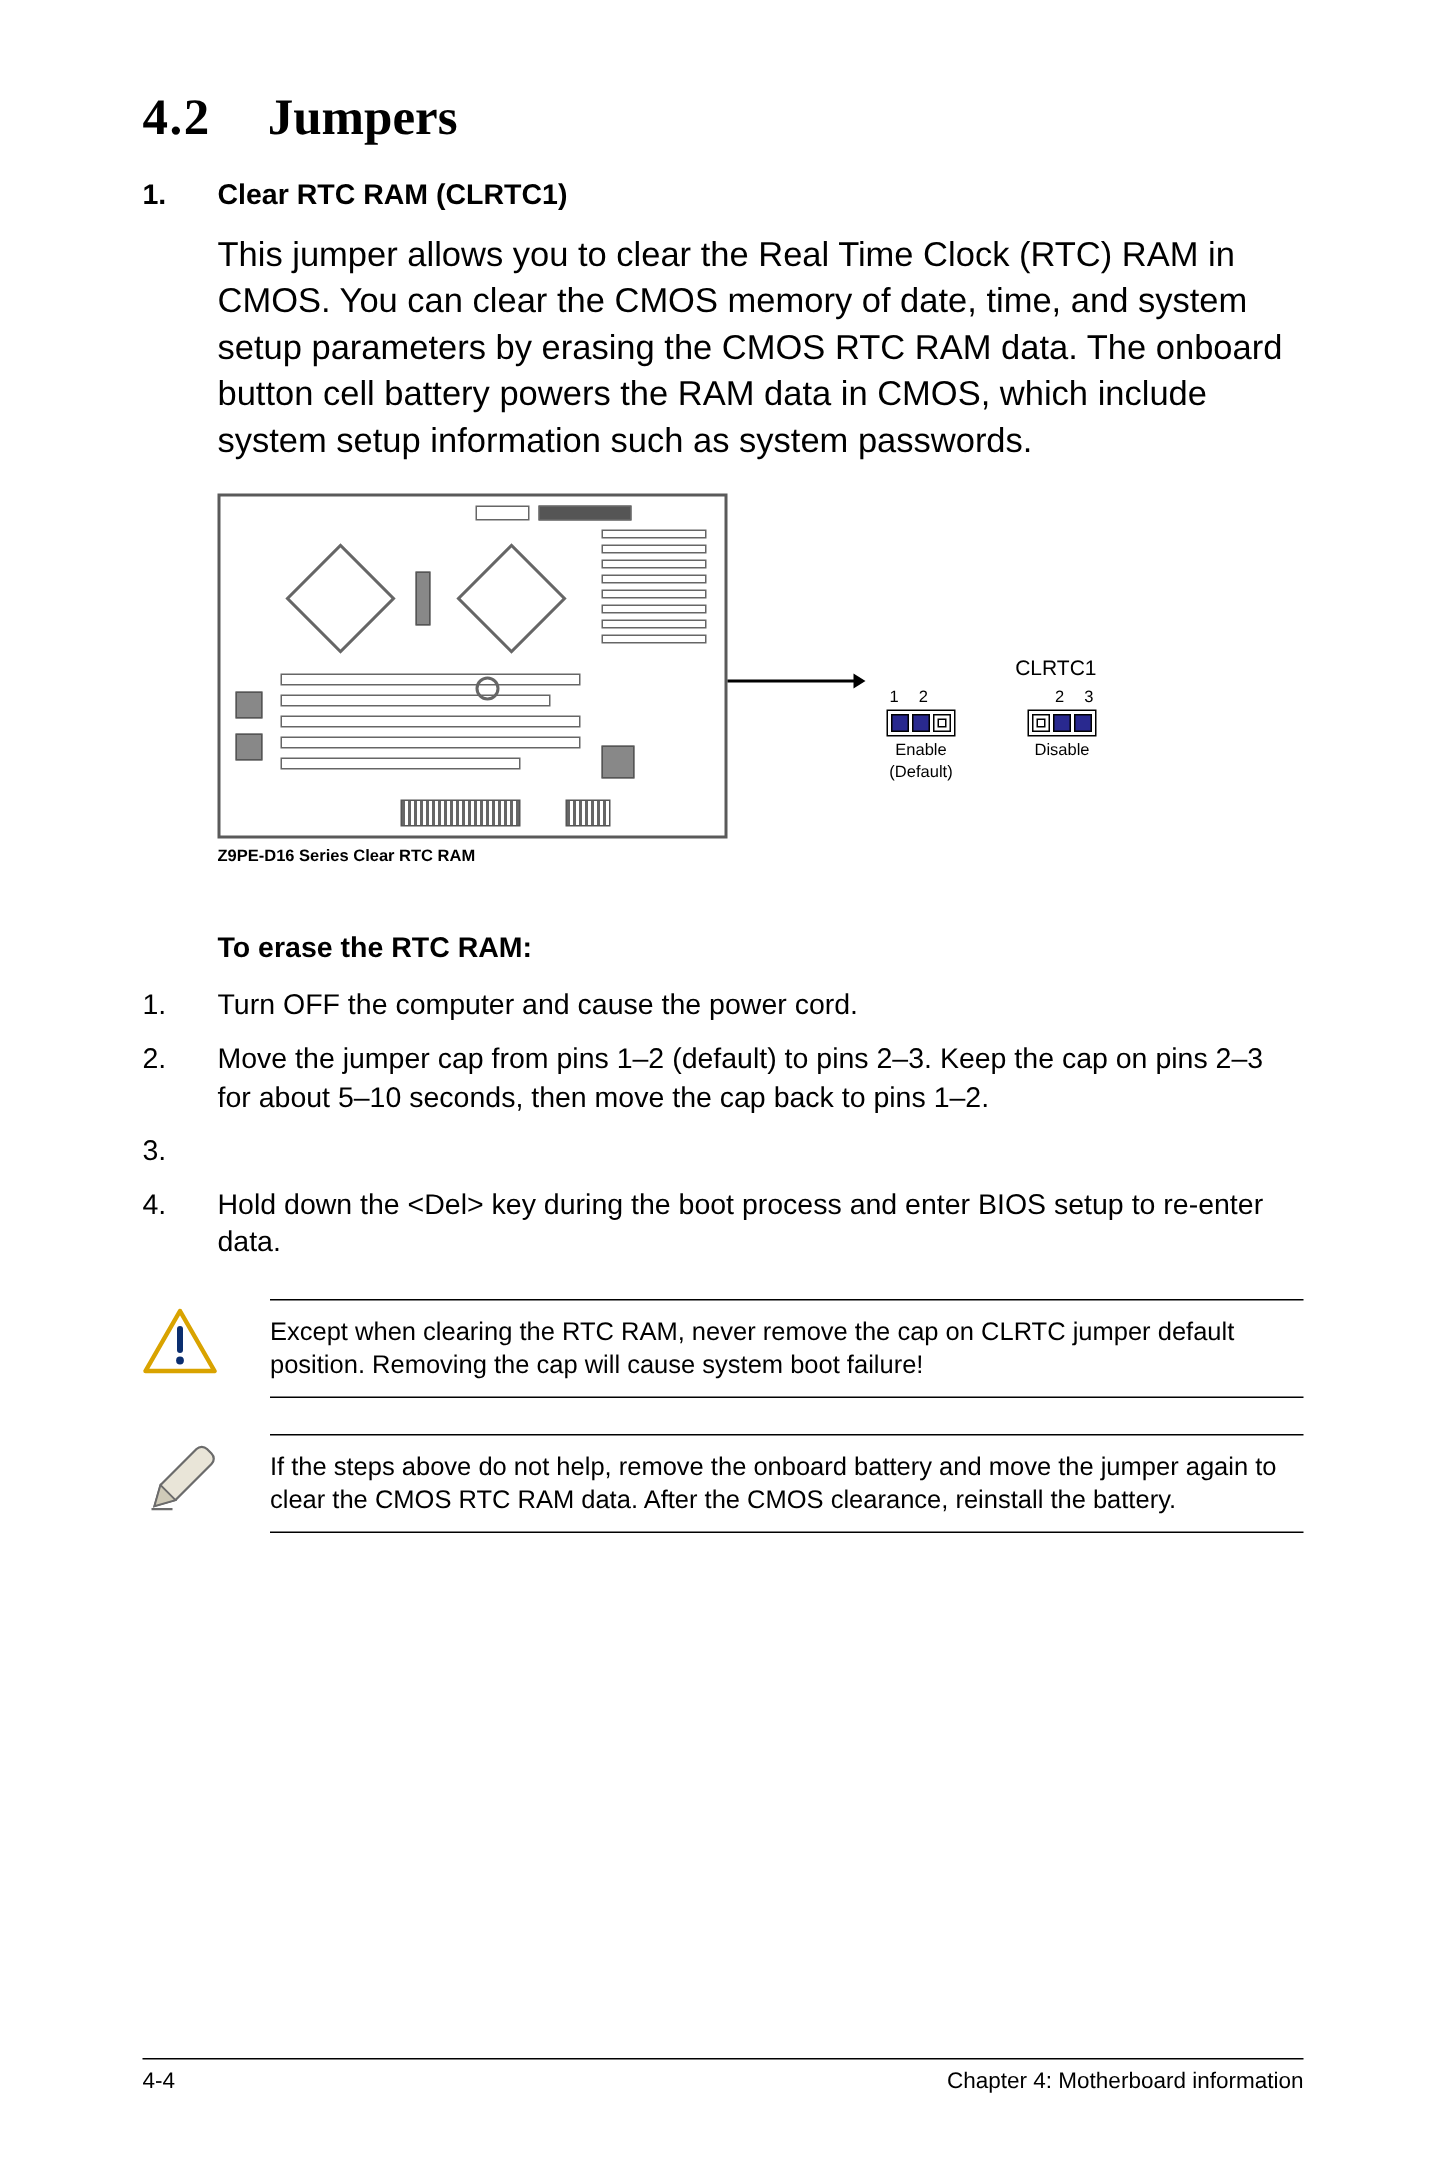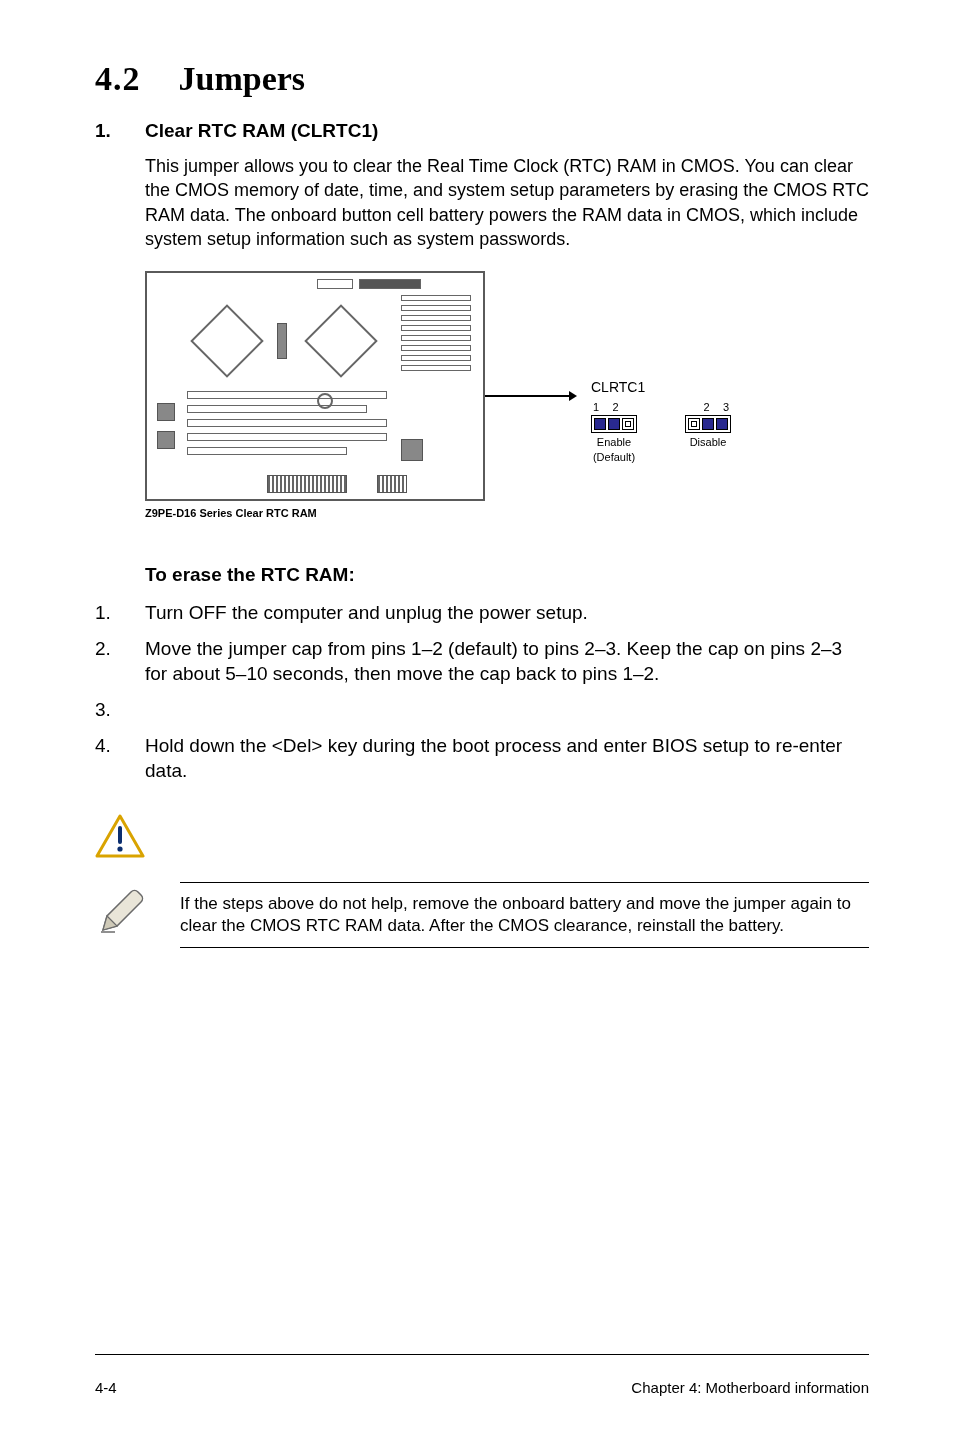--- a/index.html
+++ b/index.html
@@ -21,21 +21,21 @@
   .section-heading .num { letter-spacing: 1px; }
   .section-heading .gap { display: inline-block; width: 38px; }
   .subhead {
     font-size: 19px;
     font-weight: bold;
     margin-bottom: 12px;
     display: flex;
   }
   .subhead .idx { min-width: 50px; }
   .para {
-    font-size: 18px;
+    font-size: 23px;
     line-height: 1.35;
     margin-left: 50px;
     margin-bottom: 20px;
   }
   .diagram-block {
     margin-left: 50px;
     margin-bottom: 28px;
     width: 580px;
     height: 265px;
     position: relative;
@@ -65,21 +65,21 @@
     border-left: 8px solid #000;
   }
   .jumper-group {
     position: absolute;
     top: 108px;
     left: 446px;
   }
   .jumper-label {
     font-size: 14px;
     font-family: Arial;
-    text-align: left;
+    text-align: right;
     margin-bottom: 6px;
   }
   .jumper-pins-row { display: flex; gap: 48px; }
   .jumper-unit { text-align: center; }
   .pin-nums { display: flex; justify-content: space-between; font-size: 11px; margin-bottom: 2px; padding: 0 2px; }
   .pins-box {
     display: flex;
     border: 1px solid #000;
     padding: 2px;
     gap: 2px;
@@ -133,21 +133,21 @@
     padding: 10px 0;
     font-size: 17px;
     line-height: 1.3;
   }
   .footer {
     position: absolute;
     bottom: 42px;
     left: 95px;
     right: 85px;
     border-top: 1px solid #000;
-    padding-top: 24px;
+    padding-top: 6px;
     font-size: 15px;
     display: flex;
     justify-content: space-between;
   }
   
   .slot { position: absolute; border: 1px solid #666; background: #fff; }
   .socket { position: absolute; border: 2px solid #666; transform: rotate(45deg); background: #fff; }
   .chip { position: absolute; background: #888; border: 1px solid #555; }
   .heatsink { position: absolute; background: repeating-linear-gradient(90deg,#666,#666 2px,#fff 2px,#fff 4px); border: 1px solid #555; }
 </style>
@@ -234,21 +234,21 @@
   </div>
 
   <div class="board-caption">Z9PE-D16 Series Clear RTC RAM</div>
 </div>
 
 <div class="erase-heading">To erase the RTC RAM:</div>
 
 <ol class="steps">
   <li>
       <span class="n">1.</span>
-      <span>Turn OFF the computer and unplug the power setup.</span>
+      <span>Turn OFF the computer and cause the power cord.</span>
     </li>
   <li>
       <span class="n">2.</span>
       <span>Move the jumper cap from pins 1–2 (default) to pins 2–3. Keep the cap on pins 2–3 for about 5–10 seconds, then move the cap back to pins 1–2.</span>
     </li>
   <li>
       <span class="n">3.</span>
     </li>
   <li>
       <span class="n">4.</span>
@@ -257,20 +257,21 @@
 </ol>
 
 <div class="callout">
   <div class="icon-col">
     <svg width="50" height="44" viewBox="0 0 50 44">
       <polygon points="25,2 48,42 2,42" fill="none" stroke="#d9a300" stroke-width="3" stroke-linejoin="round"></polygon>
       <line x1="25" y1="14" x2="25" y2="28" stroke="#0b2e6f" stroke-width="4" stroke-linecap="round"></line>
       <circle cx="25" cy="35" r="2.6" fill="#0b2e6f"></circle>
     </svg>
   </div>
+  <div class="body-col">Except when clearing the RTC RAM, never remove the cap on CLRTC jumper default position. Removing the cap will cause system boot failure!</div>
 </div>
 
 <div class="callout">
   <div class="icon-col">
     <svg width="50" height="50" viewBox="0 0 50 50">
       <path d="M8 42 L12 28 L36 4 C38 2 41 2 43 4 L46 7 C48 9 48 12 46 14 L22 38 Z" fill="#e9e5d8" stroke="#6b6b6b" stroke-width="1.5"></path>
       <path d="M8 42 L12 28 L22 38 Z" fill="#cfcab8" stroke="#6b6b6b" stroke-width="1.2"></path>
       <line x1="6" y1="44" x2="20" y2="44" stroke="#6b6b6b" stroke-width="1.5"></line>
     </svg>
   </div>

